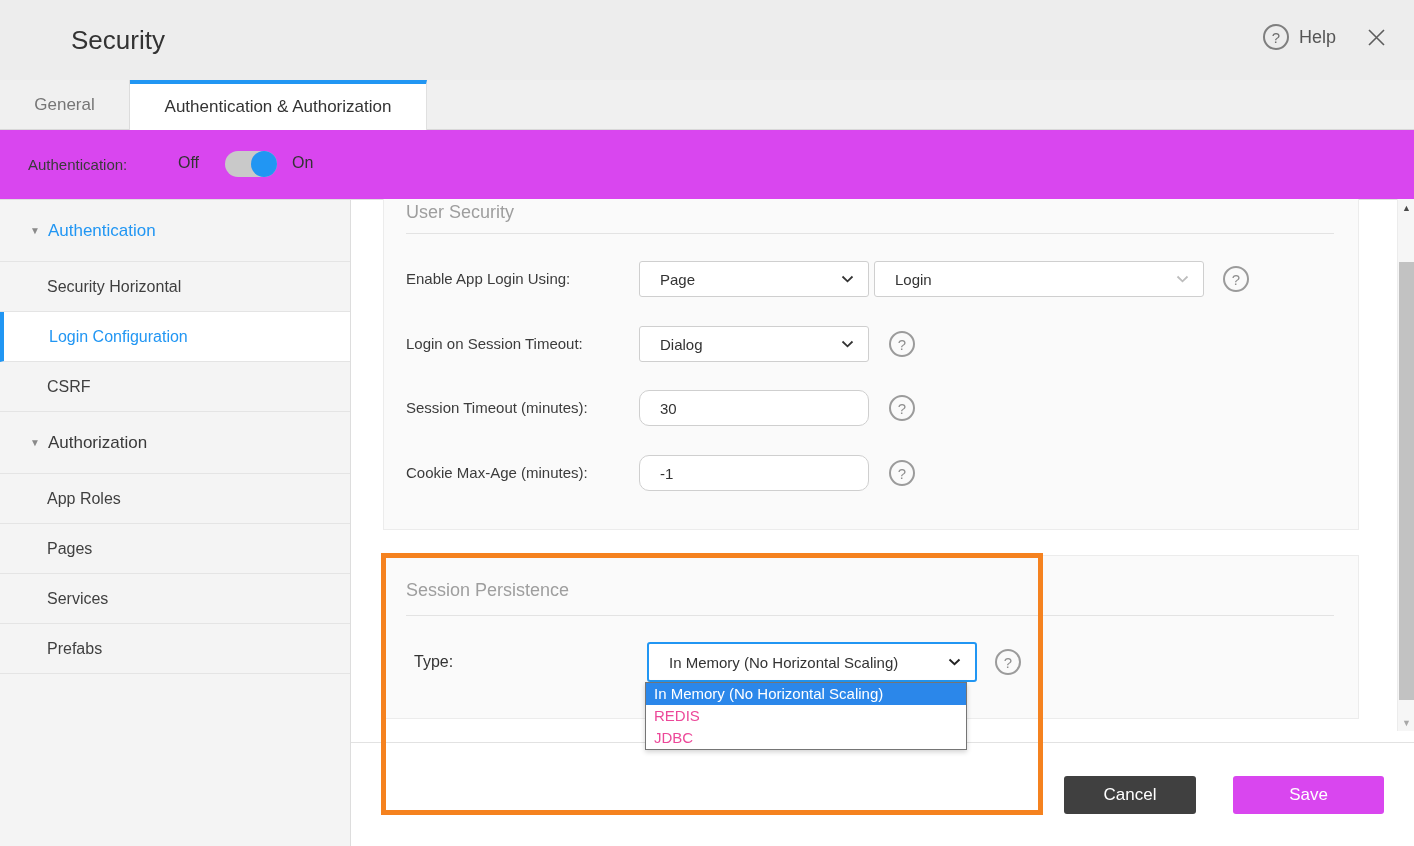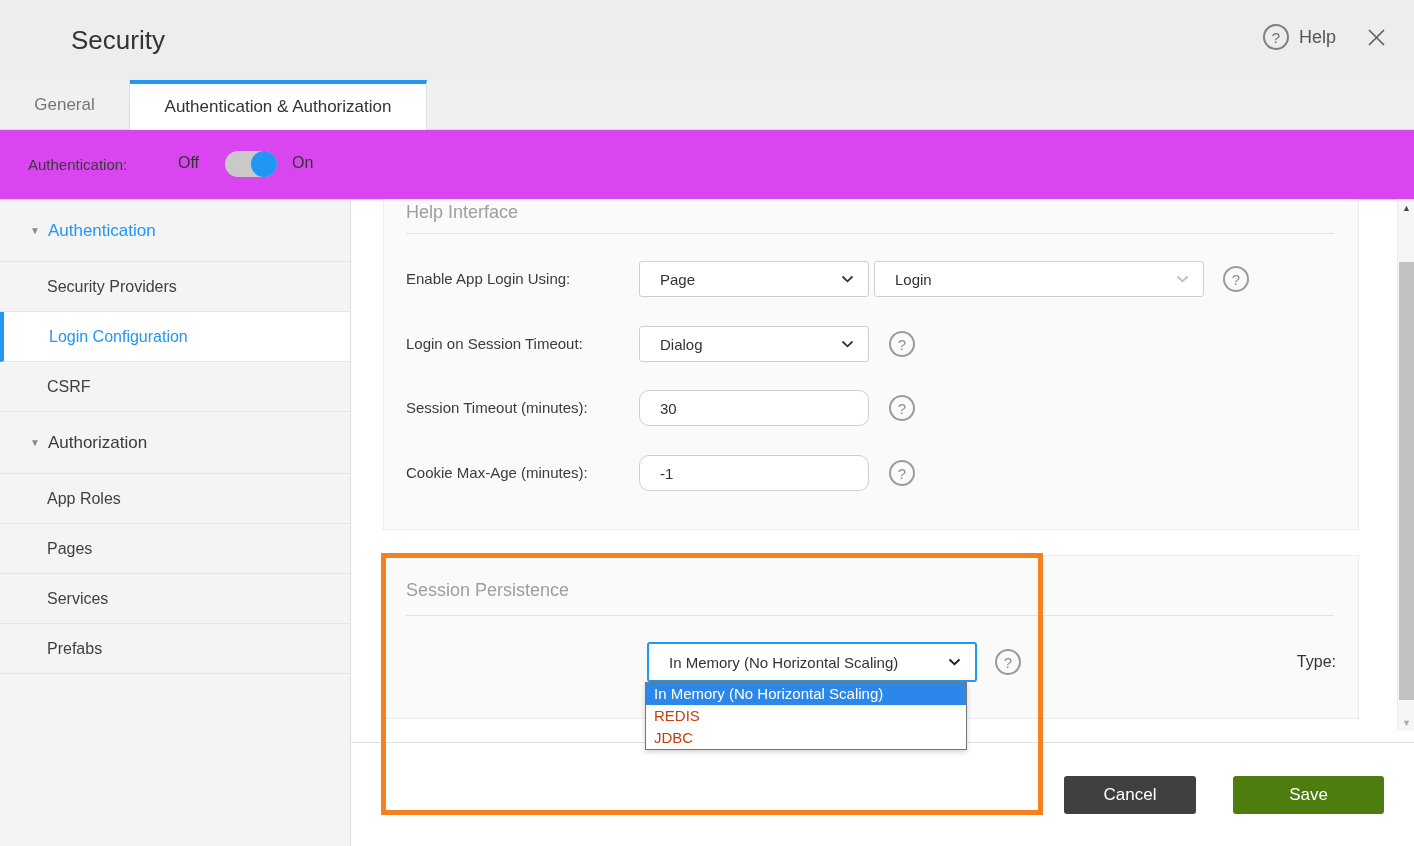--- a/index.html
+++ b/index.html
@@ -41,21 +41,21 @@
   .side-group { height:62px; padding-left:30px; font-size:17px; }
   .side-item  { height:50px; padding-left:47px; font-size:16px; color:#3f3f3f; }
   .tri { font-size:10px; color:#8a8a8a; margin-right:8px; }
   .grp-blue { color:#2196f3; }
   .grp-dark { color:#3a3a3a; }
   .side-sel { background:#fff; border-left:4px solid #2196f3; padding-left:45px; color:#2196f3; }
 
   
   .card { position:absolute; background:#fafafa; border:1px solid #ececec; border-top:none; }
   .card1 { left:383px; top:199px; width:976px; height:331px; }
-  .card2 { left:383px; top:555px; width:976px; height:164px; border-top:1px solid #ececec;text-align:right; }
+  .card2 { left:383px; top:555px; width:976px; height:164px; border-top:1px solid #ececec; }
   .card-head { position:absolute; left:22px; font-size:18px; color:#9e9e9e; font-weight:400; }
   .card1 .card-head { top:3px; }
   .card2 .card-head { top:24px; }
   .card-div { position:absolute; left:22px; right:24px; border-bottom:1px solid #e3e3e3; }
   .card1 .card-div { top:34px; }
   .card2 .card-div { top:59px; }
 
   .frow { position:absolute; left:22px; right:22px; height:36px; }
   .frow .flabel { position:absolute; left:0; top:0; height:36px; line-height:36px; font-size:15px; color:#3c3c3c; }
   .field { position:absolute; top:0; height:36px; background:#fff; border:1px solid #cfcfcf; border-radius:3px;
@@ -76,33 +76,33 @@
 
   
   .trow { position:absolute; left:30px; right:22px; top:86px; height:40px; }
   .trow .flabel { height:40px; line-height:40px; }
   .sel-focus { left:233px; width:330px; height:40px; border:2px solid #2196f3; }
   .q-type { left:581px; top:7px; }
 
   
   .ddlist { position:absolute; left:645px; top:682px; width:322px; background:#fff;
             border:1px solid #757575; z-index:20; box-shadow:0 2px 5px rgba(0,0,0,.18); }
-  .ddopt { height:22px; line-height:22px; font-size:15px; padding-left:8px; color:#c2410c; cursor:pointer; white-space:nowrap; }
+  .ddopt { height:22px; line-height:22px; font-size:15px; padding-left:8px; color:#ec4899; cursor:pointer; white-space:nowrap; }
   .ddopt.hl { background:#2b87ea; color:#fff; }
 
   
   .hl-rect { position:absolute; left:381px; top:553px; width:662px; height:262px;
              border:5px solid #f5821f; z-index:40; pointer-events:none; }
 
   
   .foot-div { position:absolute; left:351px; top:742px; width:1063px; border-top:1px solid #e2e2e2; }
   .btn { position:absolute; top:776px; height:38px; border:none; border-radius:3px; color:#fff;
          font-size:17px; font-family:inherit; cursor:pointer; }
   .btn-cancel { left:1064px; width:132px; background:#404040; }
-  .btn-save   { left:1233px; width:151px; background:#4d7c0f; }
+  .btn-save   { left:1233px; width:151px; background:#d946ef; }
 
   
   .sbar { position:absolute; left:1397px; top:199px; width:17px; height:532px; background:#f6f6f6; border-left:1px solid #ececec; }
   .sb-up, .sb-dn { position:absolute; left:0; width:17px; height:17px; display:flex; align-items:center; justify-content:center; font-size:9px; cursor:pointer; }
   .sb-up { top:0; color:#4a4a4a; }
   .sb-dn { bottom:0; color:#a8a8a8; }
   .sb-thumb { position:absolute; left:1px; top:63px; width:15px; height:438px; background:#c2c2c2; cursor:pointer; }
 </style>
 </head>
 <body>
@@ -134,35 +134,35 @@
         <span class="knob"></span>
       </span>
     <span class="on">On</span>
   </div>
 
   <div class="sidebar">
     <div class="side-row side-group">
       <span class="tri">▼</span>
       <span class="grp-blue">Authentication</span>
     </div>
-    <div class="side-row side-item">Security Providers</div>
+    <div class="side-row side-item">Security Horizontal</div>
     <div class="side-row side-item side-sel">Login Configuration</div>
     <div class="side-row side-item">CSRF</div>
     <div class="side-row side-group">
       <span class="tri">▼</span>
       <span class="grp-dark">Authorization</span>
     </div>
     <div class="side-row side-item">App Roles</div>
     <div class="side-row side-item">Pages</div>
     <div class="side-row side-item">Services</div>
     <div class="side-row side-item">Prefabs</div>
   </div>
 
   <div class="card card1">
-    <div class="card-head">Help Interface</div>
+    <div class="card-head">User Security</div>
     <div class="card-div"></div>
 
     <div class="frow r1">
       <span class="flabel">Enable App Login Using:</span>
       <div class="field sel f-main">
         <span>Page</span>
         <span class="chev">
             <svg width="13" height="8" viewBox="0 0 13 8">
               <path d="M1.5 1.5 L6.5 6.3 L11.5 1.5" fill="none" stroke="#333" stroke-width="1.8"></path>
             </svg>

